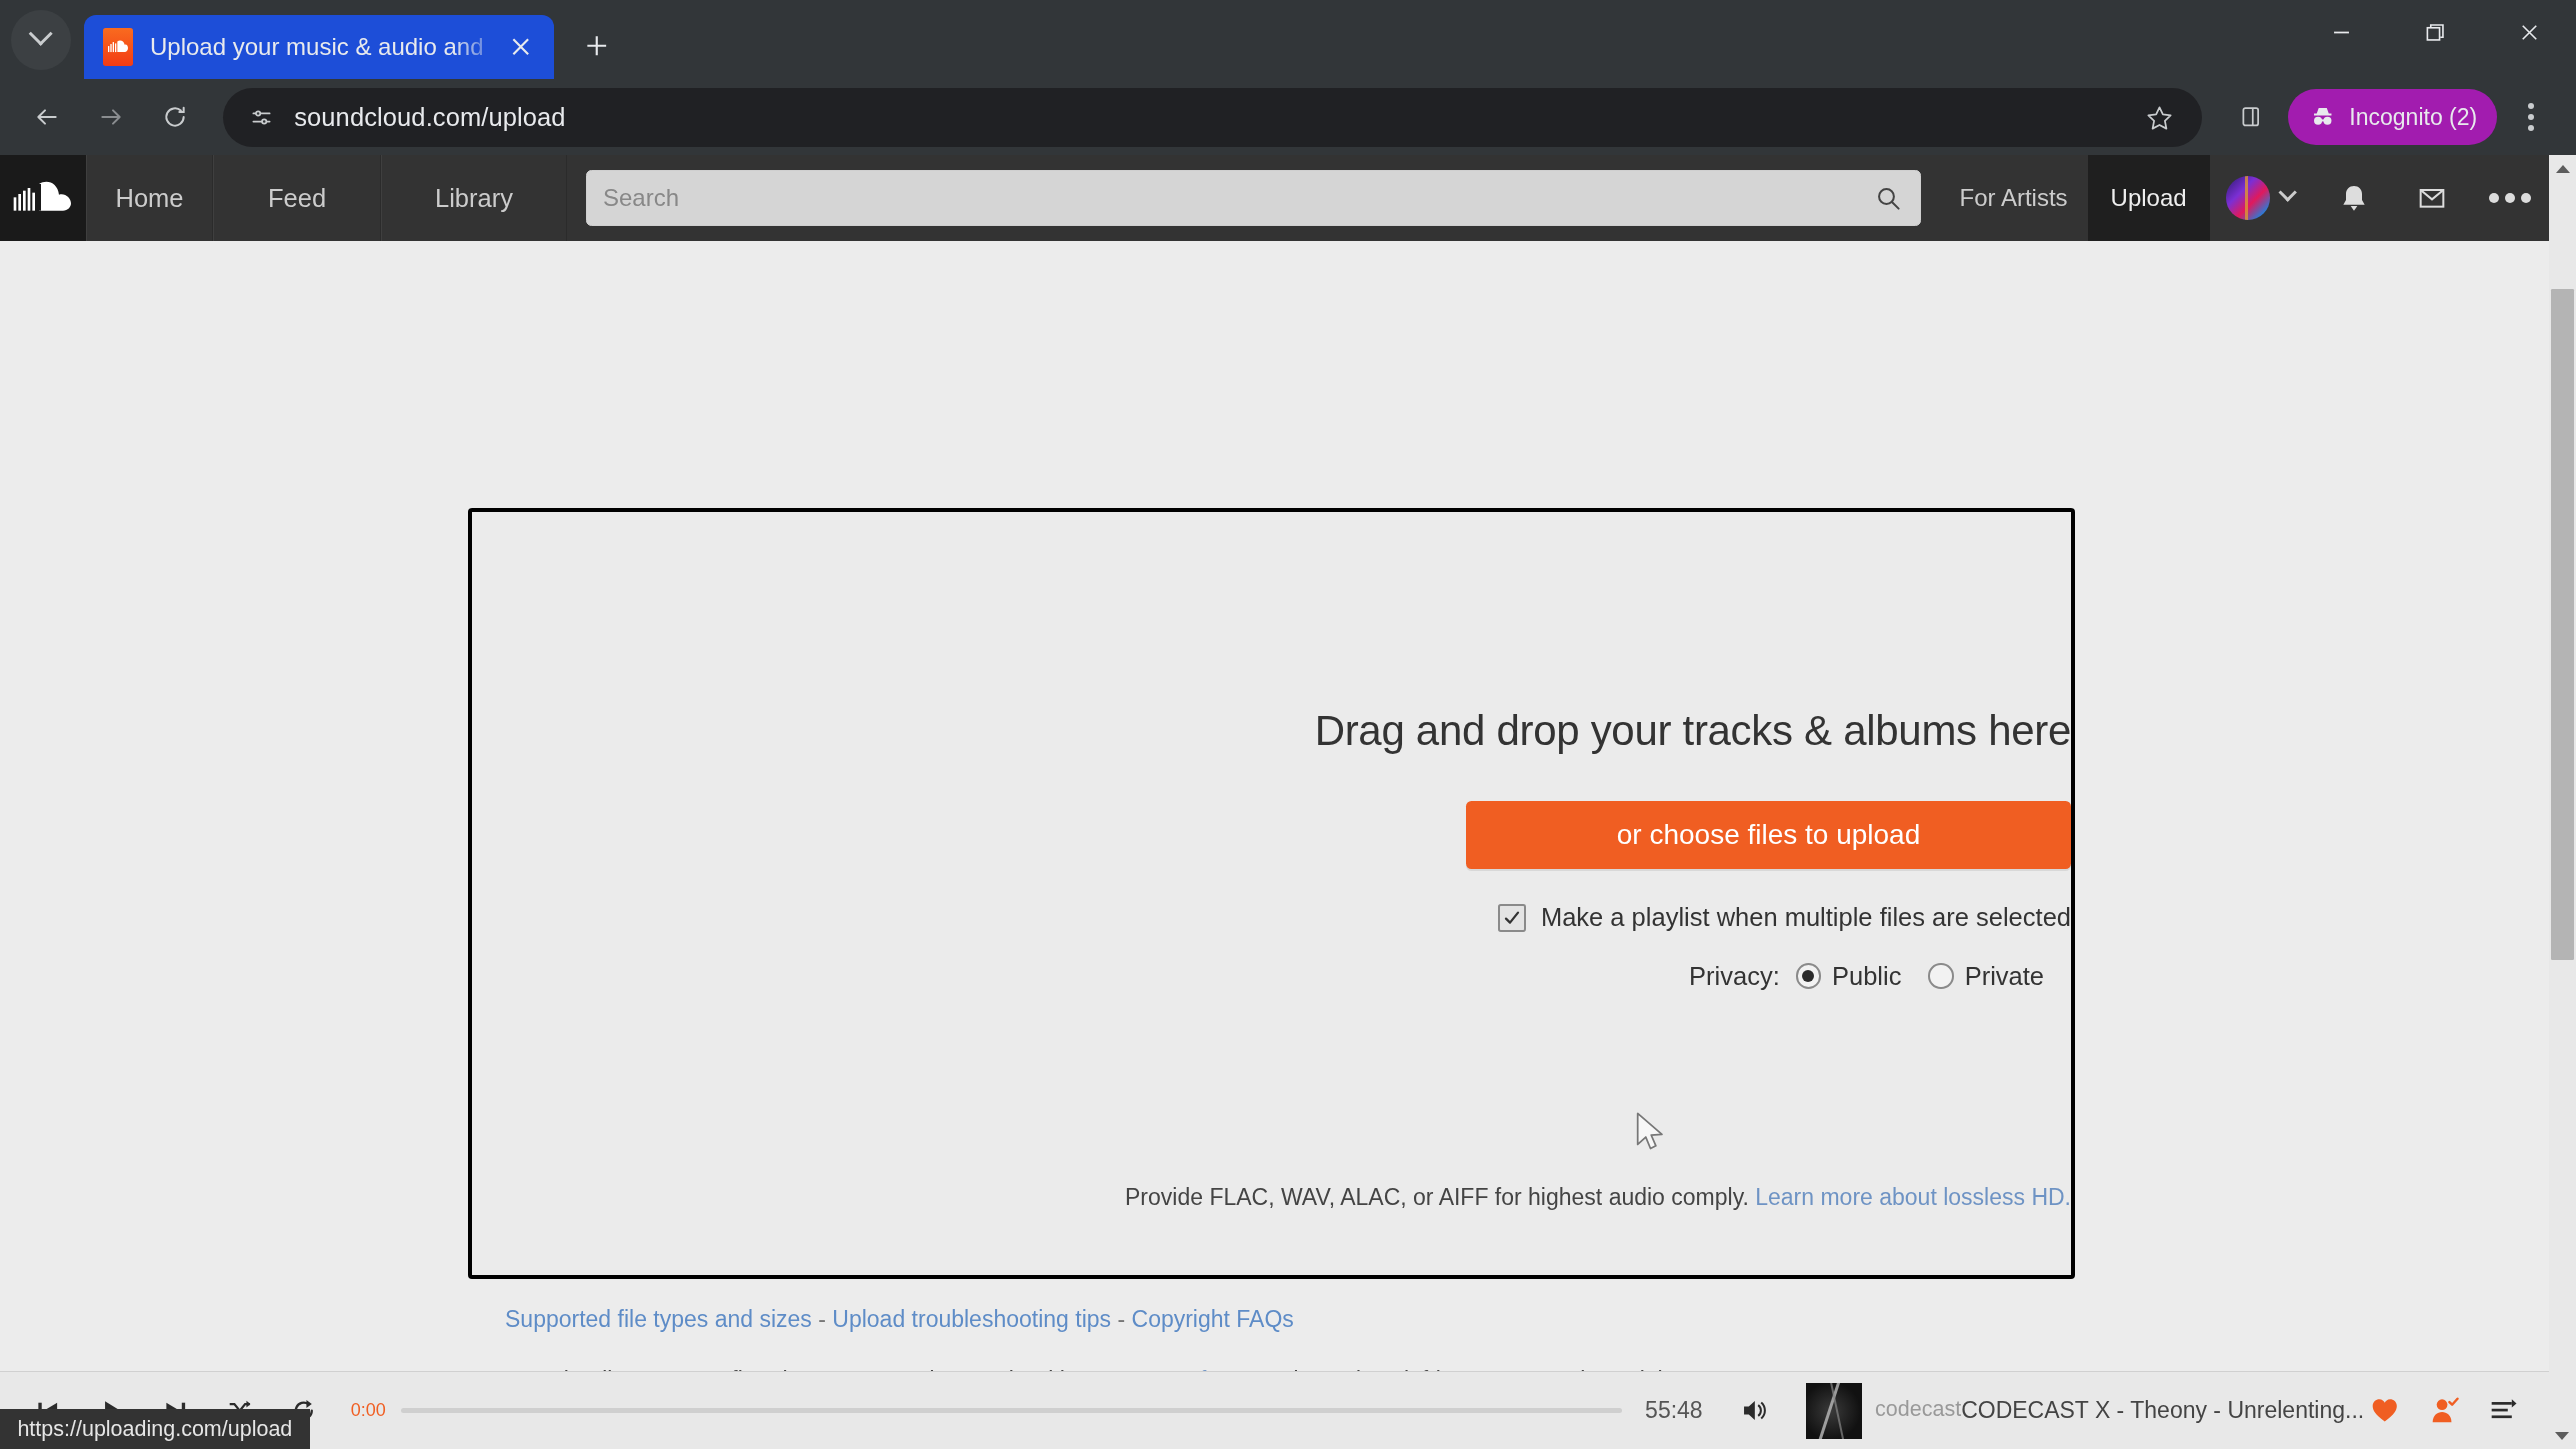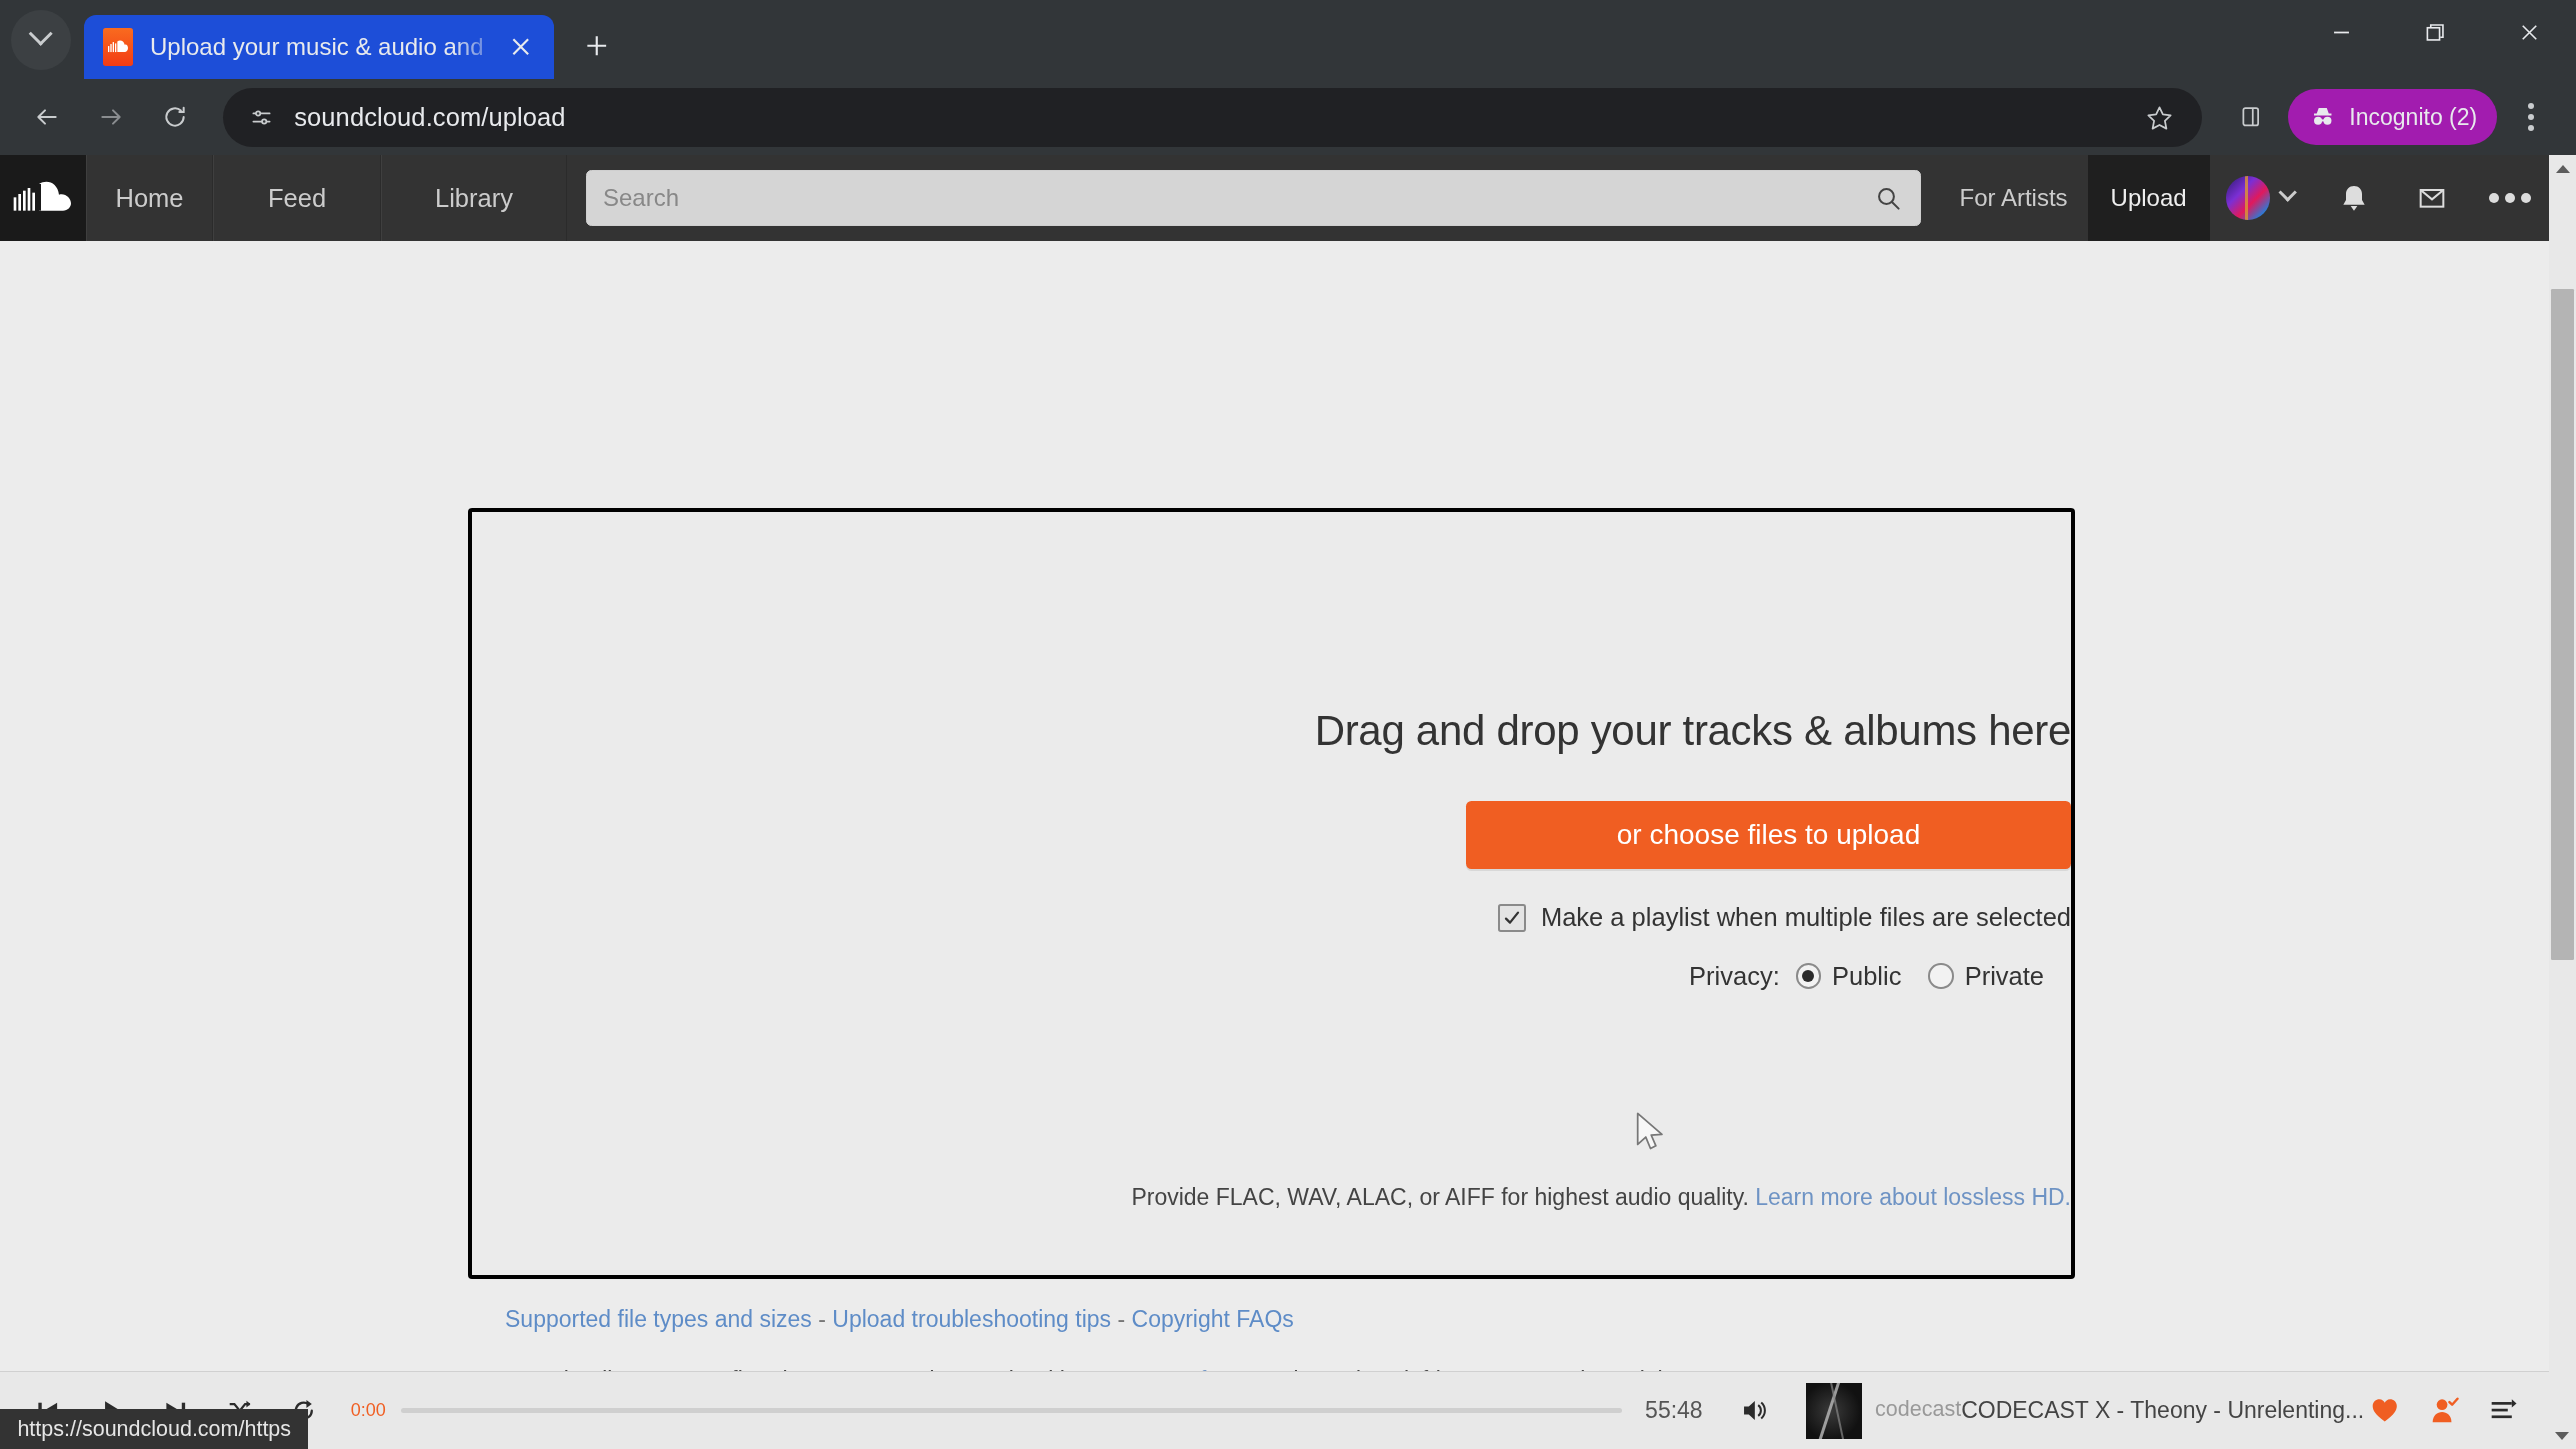--- a/index.html
+++ b/index.html
@@ -404,21 +404,21 @@
               <span class="radio on"></span>
               <span>Public</span>
             </span>
             <span class="radio-opt">
               <span class="radio"></span>
               <span>Private</span>
             </span>
           </div>
 
           <div class="lossless">
-            <span>Provide FLAC, WAV, ALAC, or AIFF for highest audio quality.</span>
+            <span>Provide FLAC, WAV, ALAC, or AIFF for highest audio comply.</span>
             <a href="#">Learn more about lossless HD.</a>
           </div>
         </div>
 
         <div class="footer">
           <div class="f-links">
             <a href="#">Supported file types and sizes</a>
             <span>-</span>
             <a href="#">Upload troubleshooting tips</a>
             <span>-</span>
@@ -509,21 +509,21 @@
               <svg viewBox="0 0 44 44" fill="#2b2b2b">
                 <rect x="4" y="9" width="30" height="4"></rect>
                   <rect x="4" y="19" width="24" height="4"></rect>
                 <rect x="4" y="29" width="30" height="4"></rect>
                 <path d="M34 5 L41 11 L34 17 Z"></path>
               </svg>
             </span>
           </div>
         </div>
 
-        <div class="statusbar">https://soundcloud.com/https</div>
+        <div class="statusbar">https://uploading.com/upload</div>
       </div>
     </div>
 
     <div class="pscroll">
       <div class="arr up">
           <i></i>
         </div>
       <div class="thumb"></div>
       <div class="arr dn">
           <i></i>

